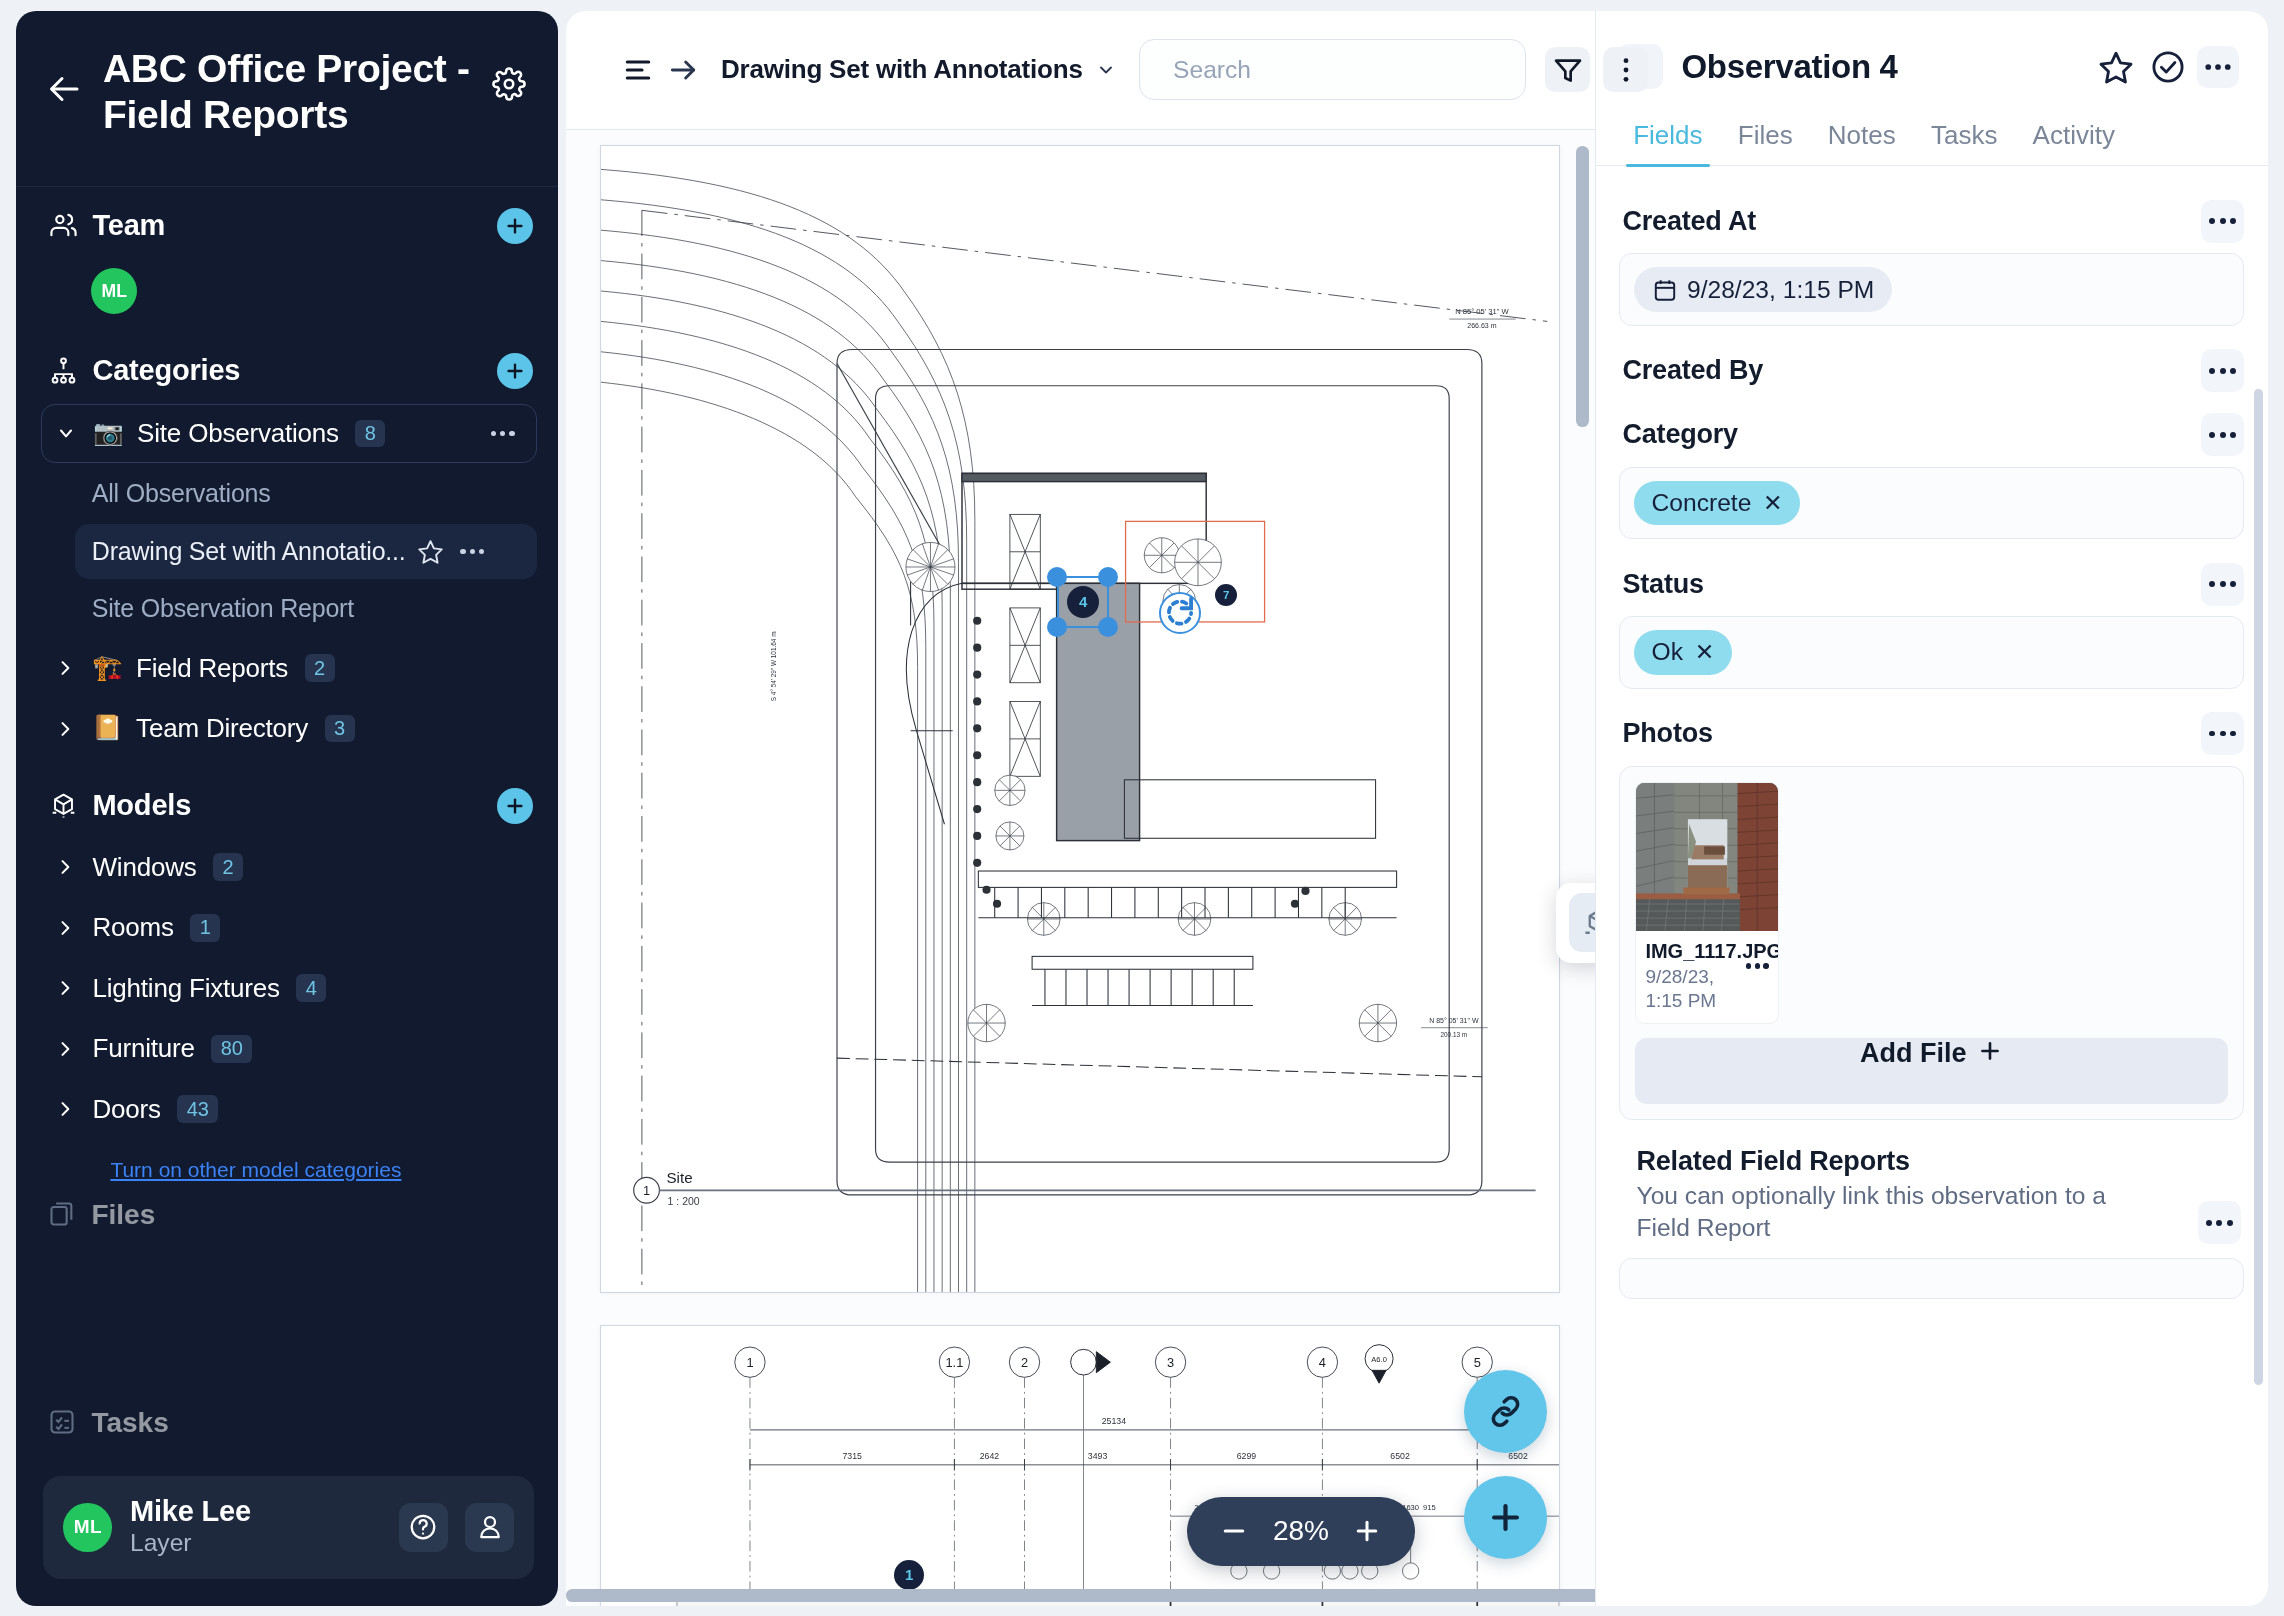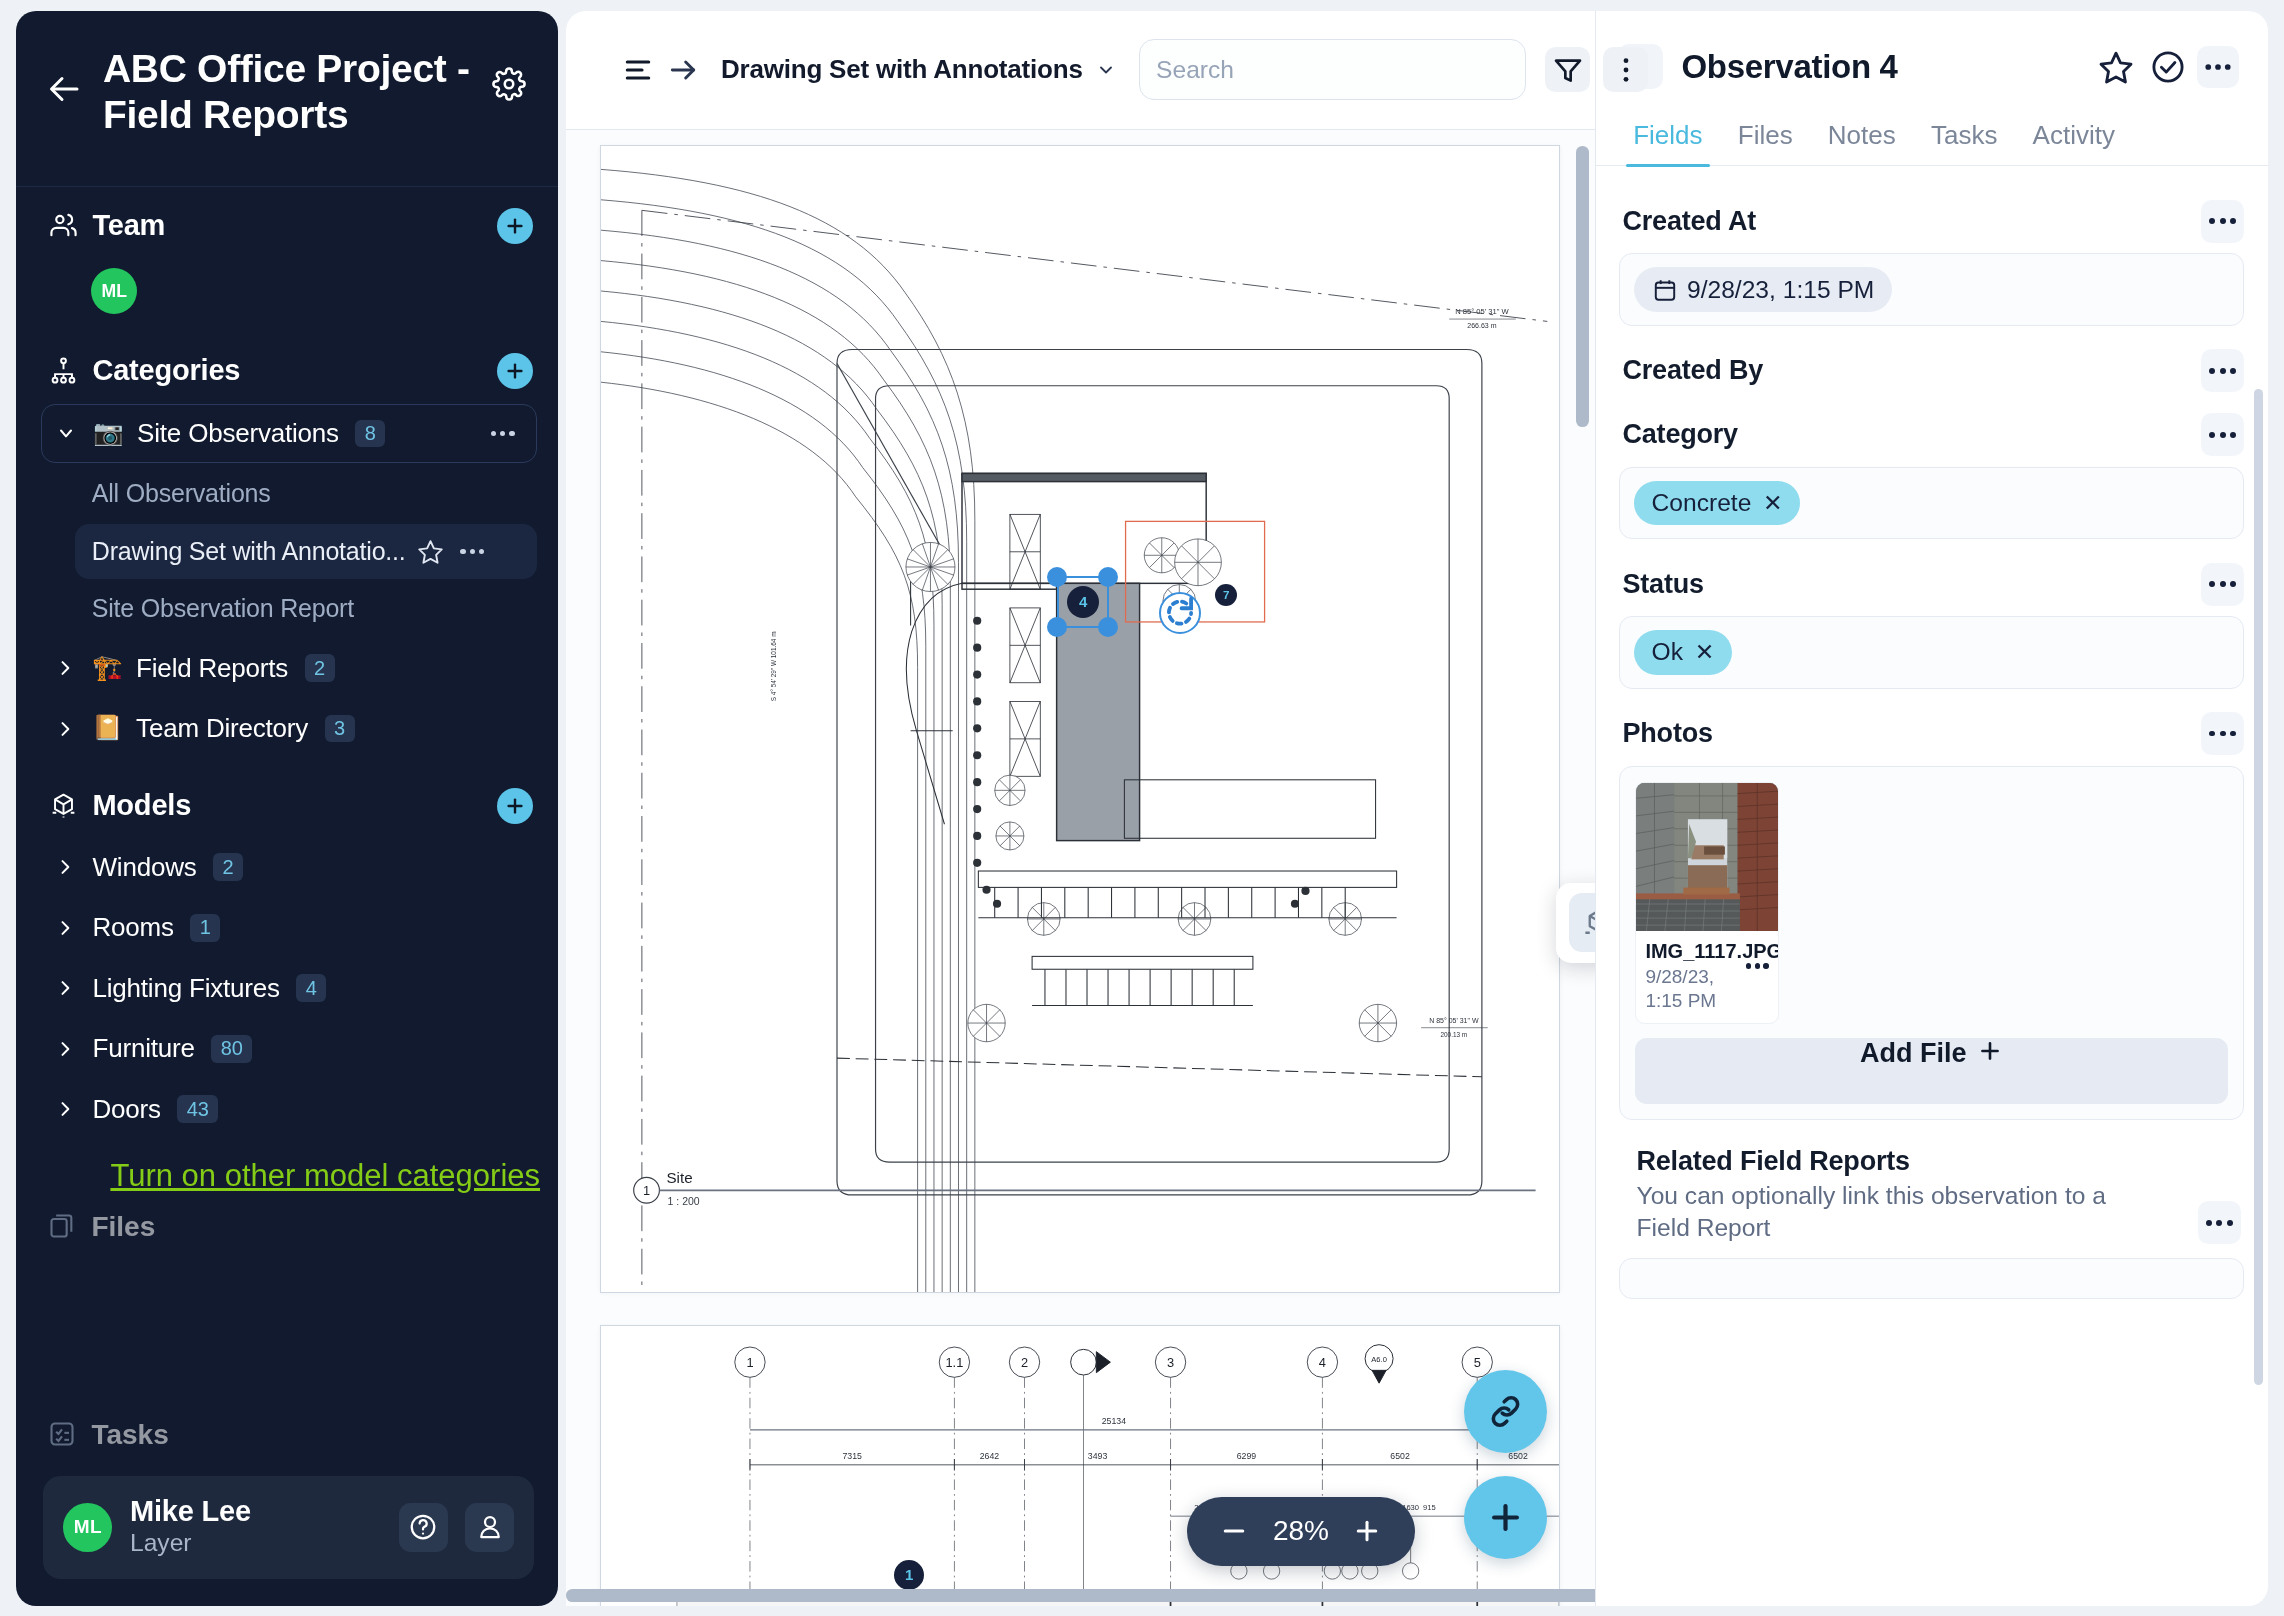--- a/index.html
+++ b/index.html
@@ -134,21 +134,21 @@
     color: #9fadc4; font-size: 25px; font-weight: 400;
     white-space: nowrap; overflow: hidden; text-overflow: ellipsis;
     letter-spacing: -0.2px;
   }
   .sub-row.sel .sub-label { color: #e9eef7; }
   .star-ic { width: 29px; height: 29px; flex:0 0 auto; display:flex;align-items:center;justify-content:center; cursor:pointer;}
   .star-ic svg { width: 27px; height: 27px; }
 
   .turn-on {
     margin: 16.4px 0 0 94px;
-    color: #84cc16; font-size: 31px;
+    color: #3b82f6; font-size: 21px;
     text-decoration: underline; cursor: pointer;
     display: inline-block;
     text-align: center;
   }
 
   .faded-row {
     display: flex; align-items: center; gap: 15px;
     padding: 17.6px 0 0 32px;
     opacity: 0.55;
   }
@@ -207,21 +207,21 @@
   }
   .bc-chev { margin-left: 13px; display:flex; cursor:pointer; }
   .bc-chev svg { width: 20px; height: 20px; }
   .search-box {
     margin-left: 23.4px;
     flex: 0 0 387px;
     height: 61px;
     border: 1.8px solid #dde4ee;
     border-radius: 15px;
     display: flex; align-items: center;
-    padding: 0 16px;
+    padding: 0 33px;
     background: #fdfefe;
     cursor: text;
   }
   .search-box input {
     border: 0; outline: 0; background: transparent;
     font-family: "Liberation Sans", sans-serif;
     font-size: 24.6px; color: #1b2740; width: 100%;
   }
   .search-box input::placeholder { color: #97a4b8; }
   .tb-right { margin-left: 19px; display: flex; gap: 13px; align-items: center; }

